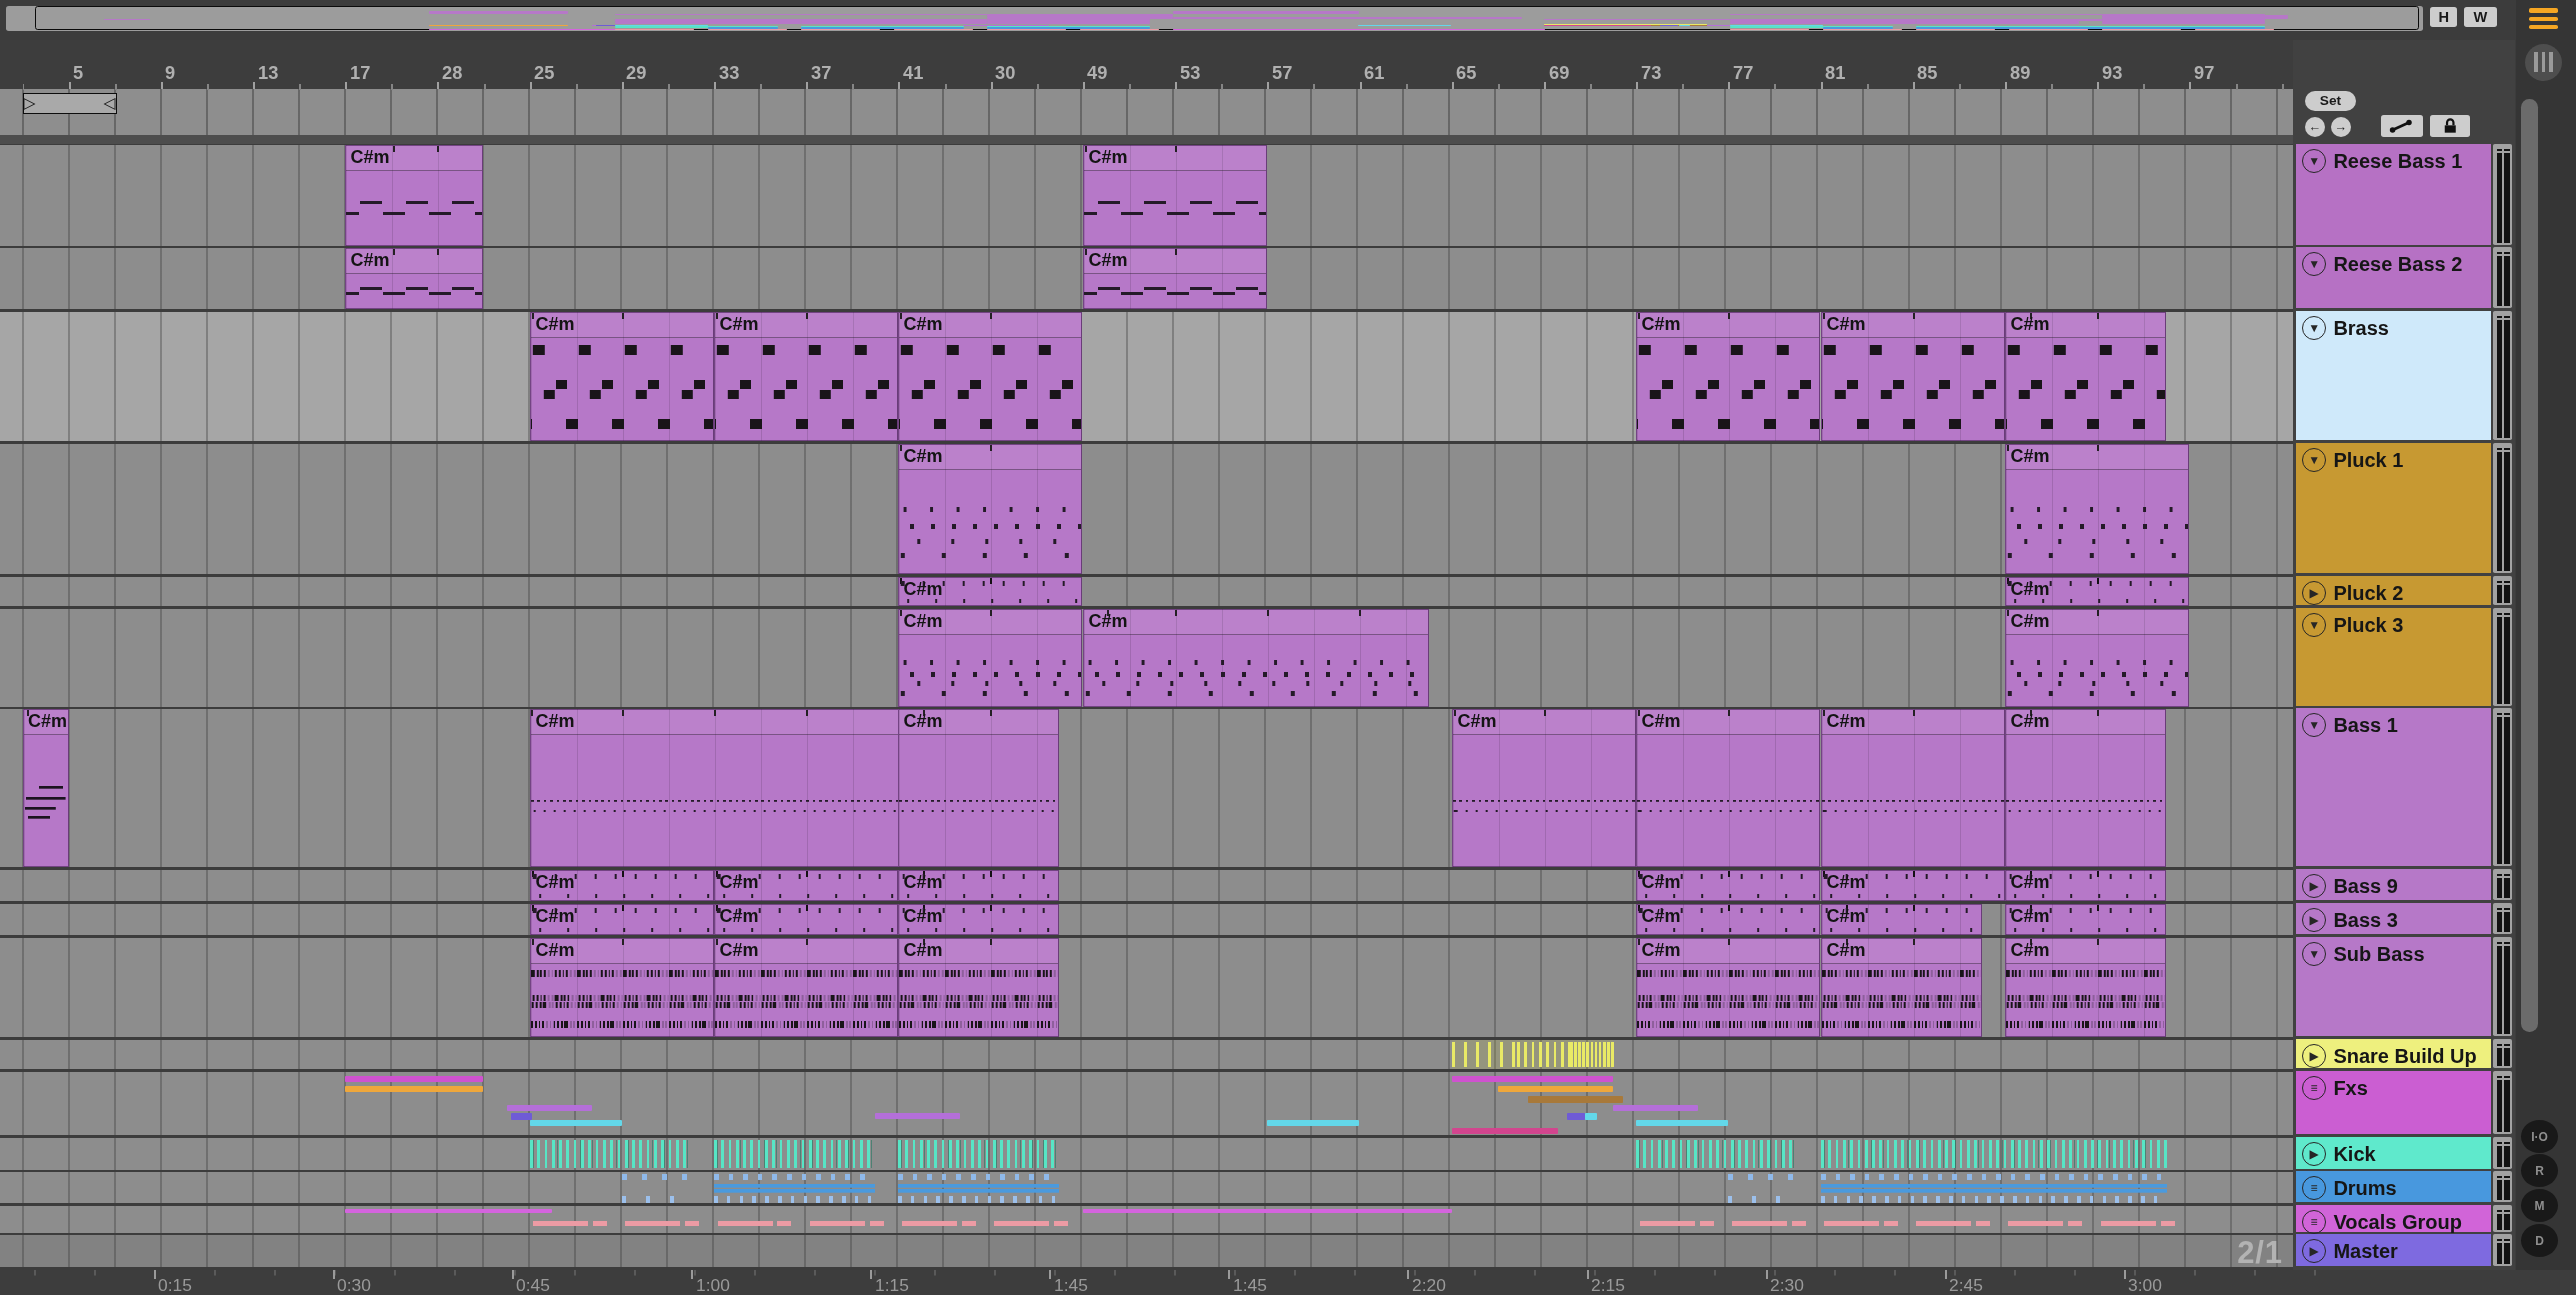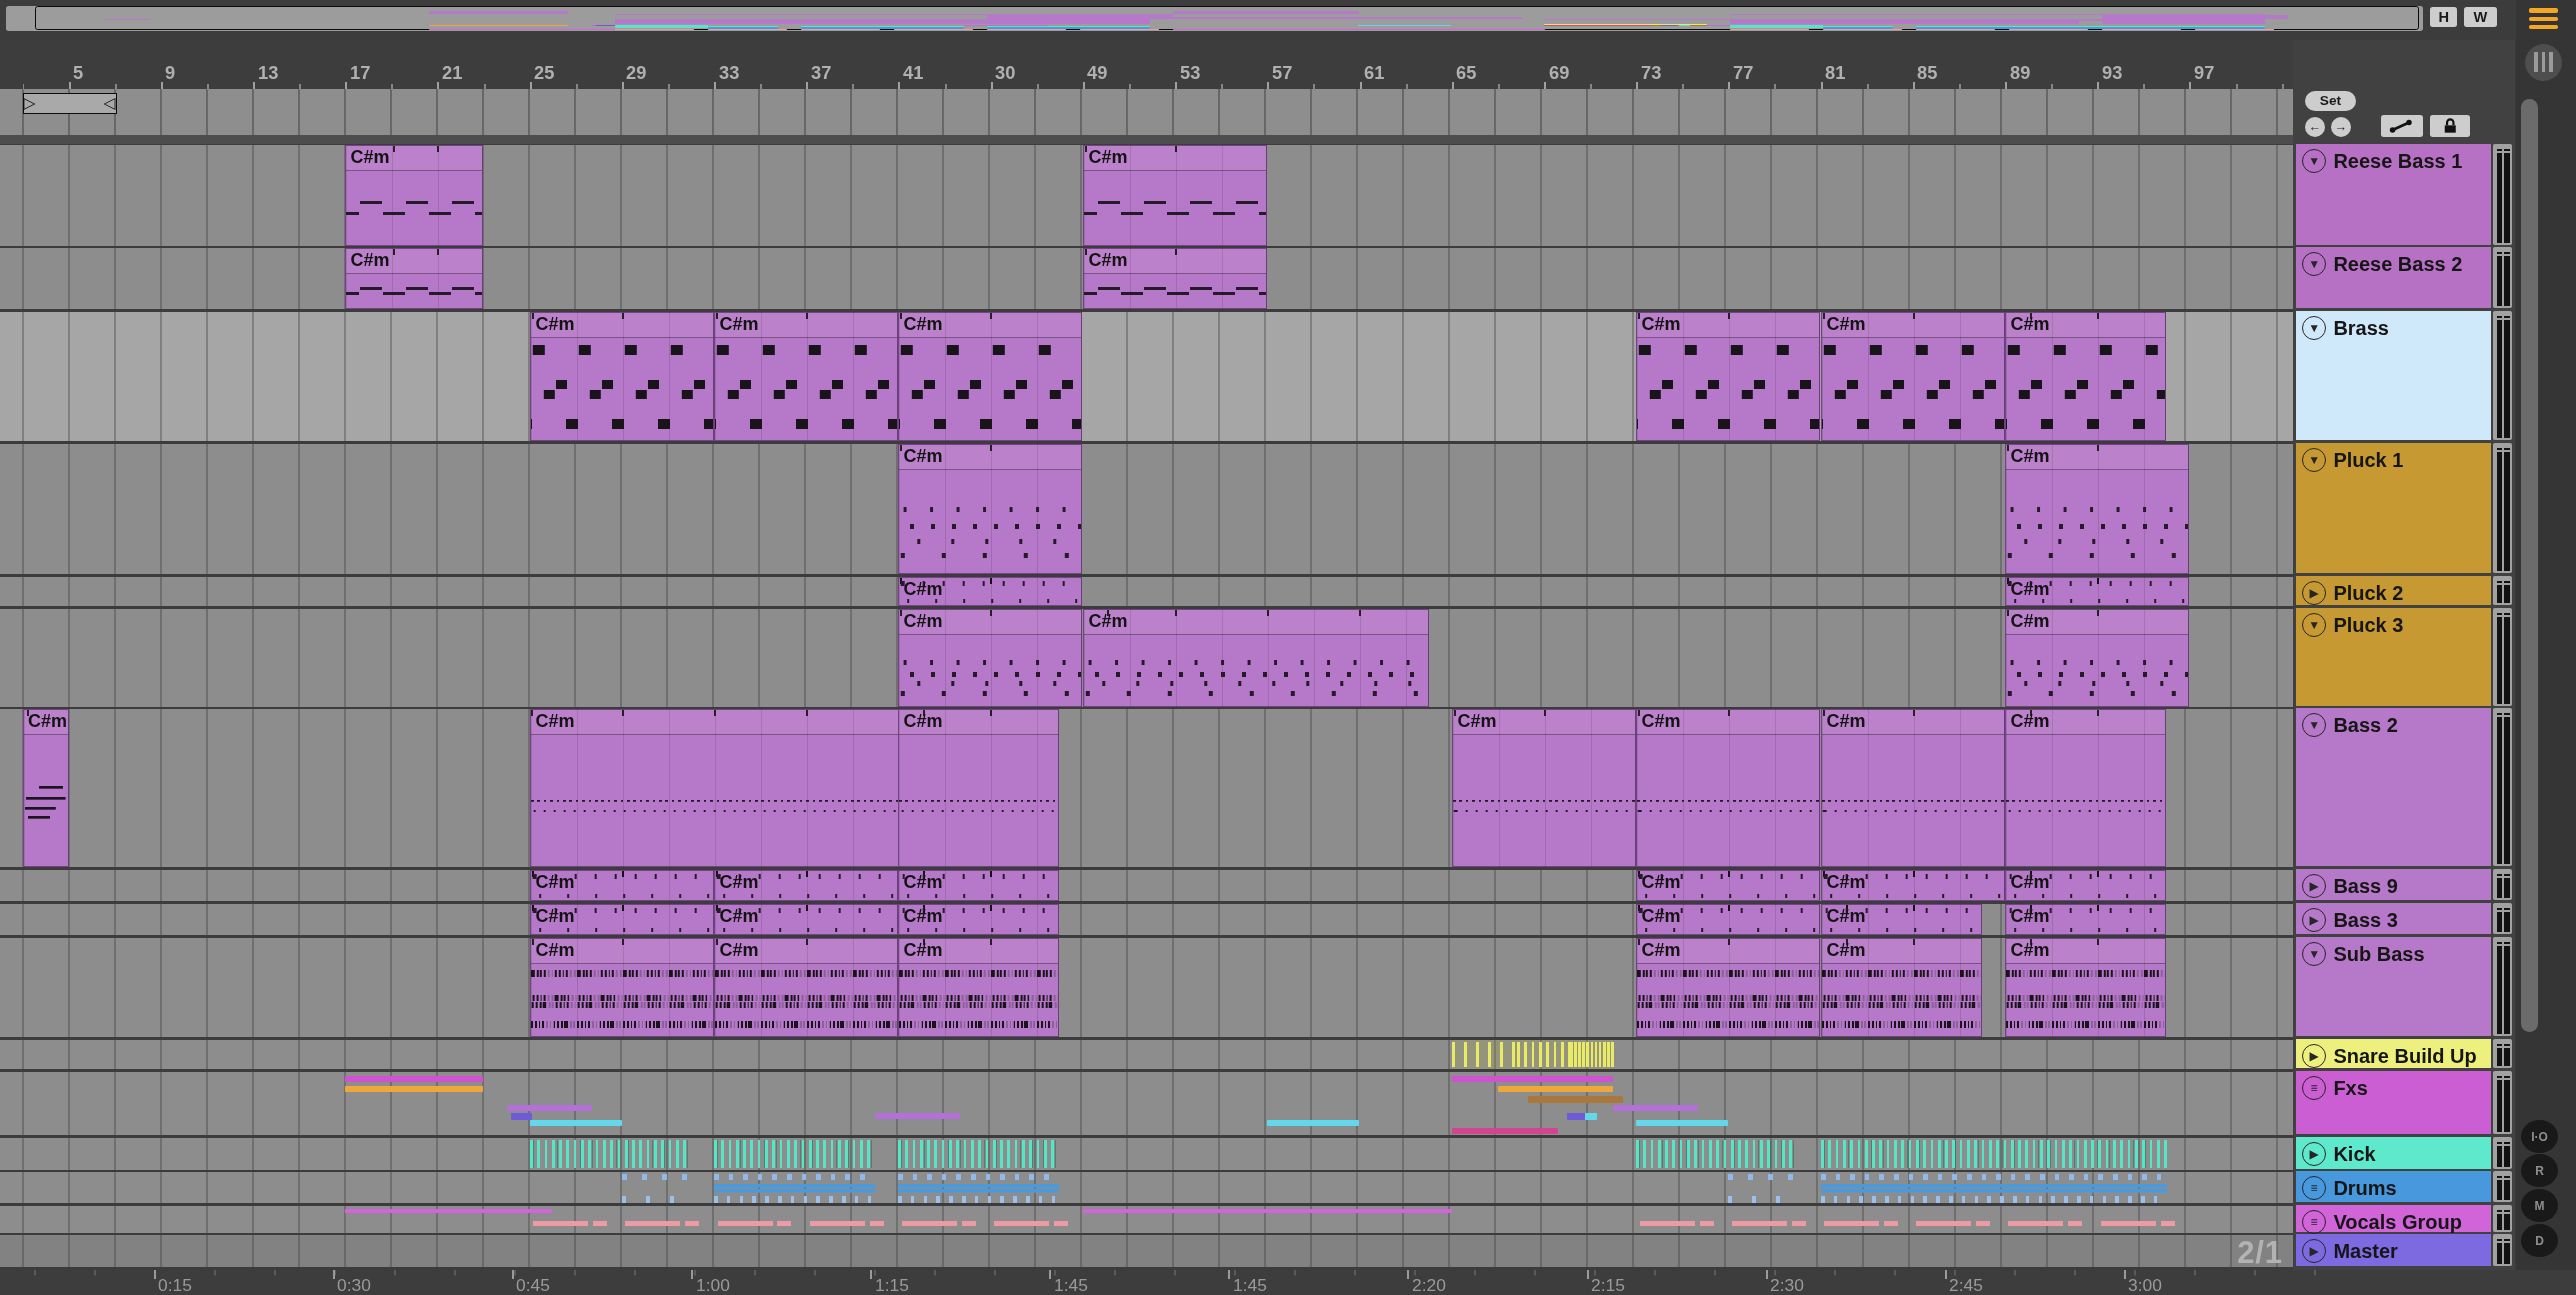--- a/index.html
+++ b/index.html
@@ -224,21 +224,21 @@
       <div class="bartick" style="left: 161px;"></div>
       <div class="barnum" style="left: 165px;">9</div>
       <div class="bartick minor" style="left: 207px;"></div>
       <div class="bartick" style="left: 253px;"></div>
       <div class="barnum" style="left: 258px;">13</div>
       <div class="bartick minor" style="left: 299px;"></div>
       <div class="bartick" style="left: 345px;"></div>
       <div class="barnum" style="left: 350px;">17</div>
       <div class="bartick minor" style="left: 391px;"></div>
       <div class="bartick" style="left: 437px;"></div>
-      <div class="barnum" style="left: 442px;">21</div>
+      <div class="barnum" style="left: 442px;">28</div>
       <div class="bartick minor" style="left: 484px;"></div>
       <div class="bartick" style="left: 530px;"></div>
       <div class="barnum" style="left: 534px;">25</div>
       <div class="bartick minor" style="left: 576px;"></div>
       <div class="bartick" style="left: 622px;"></div>
       <div class="barnum" style="left: 626px;">29</div>
       <div class="bartick minor" style="left: 668px;"></div>
       <div class="bartick" style="left: 714px;"></div>
       <div class="barnum" style="left: 719px;">33</div>
       <div class="bartick minor" style="left: 760px;"></div>
@@ -642,21 +642,21 @@
         <div class="hrow" style="top: 464px; height: 98px; background-color: rgb(199, 153, 50);">
           <div class="foldbtn">▼</div>
           <div class="hname">Pluck 3</div>
         </div>
         <div class="meter" style="top: 464px; height: 98px;">
           <div class="mbar" style="left: 3.7px;"></div>
           <div class="mbar" style="left: 11px;"></div>
         </div>
         <div class="hrow" style="top: 564px; height: 158px; background-color: rgb(182, 120, 200);">
           <div class="foldbtn">▼</div>
-          <div class="hname">Bass 2</div>
+          <div class="hname">Bass 1</div>
         </div>
         <div class="meter" style="top: 564px; height: 158px;">
           <div class="mbar" style="left: 3.7px;"></div>
           <div class="mbar" style="left: 11px;"></div>
         </div>
         <div class="hrow" style="top: 725px; height: 31px; background-color: rgb(182, 120, 200);">
           <div class="foldbtn">▶</div>
           <div class="hname">Bass 9</div>
         </div>
         <div class="meter" style="top: 725px; height: 31px;">

